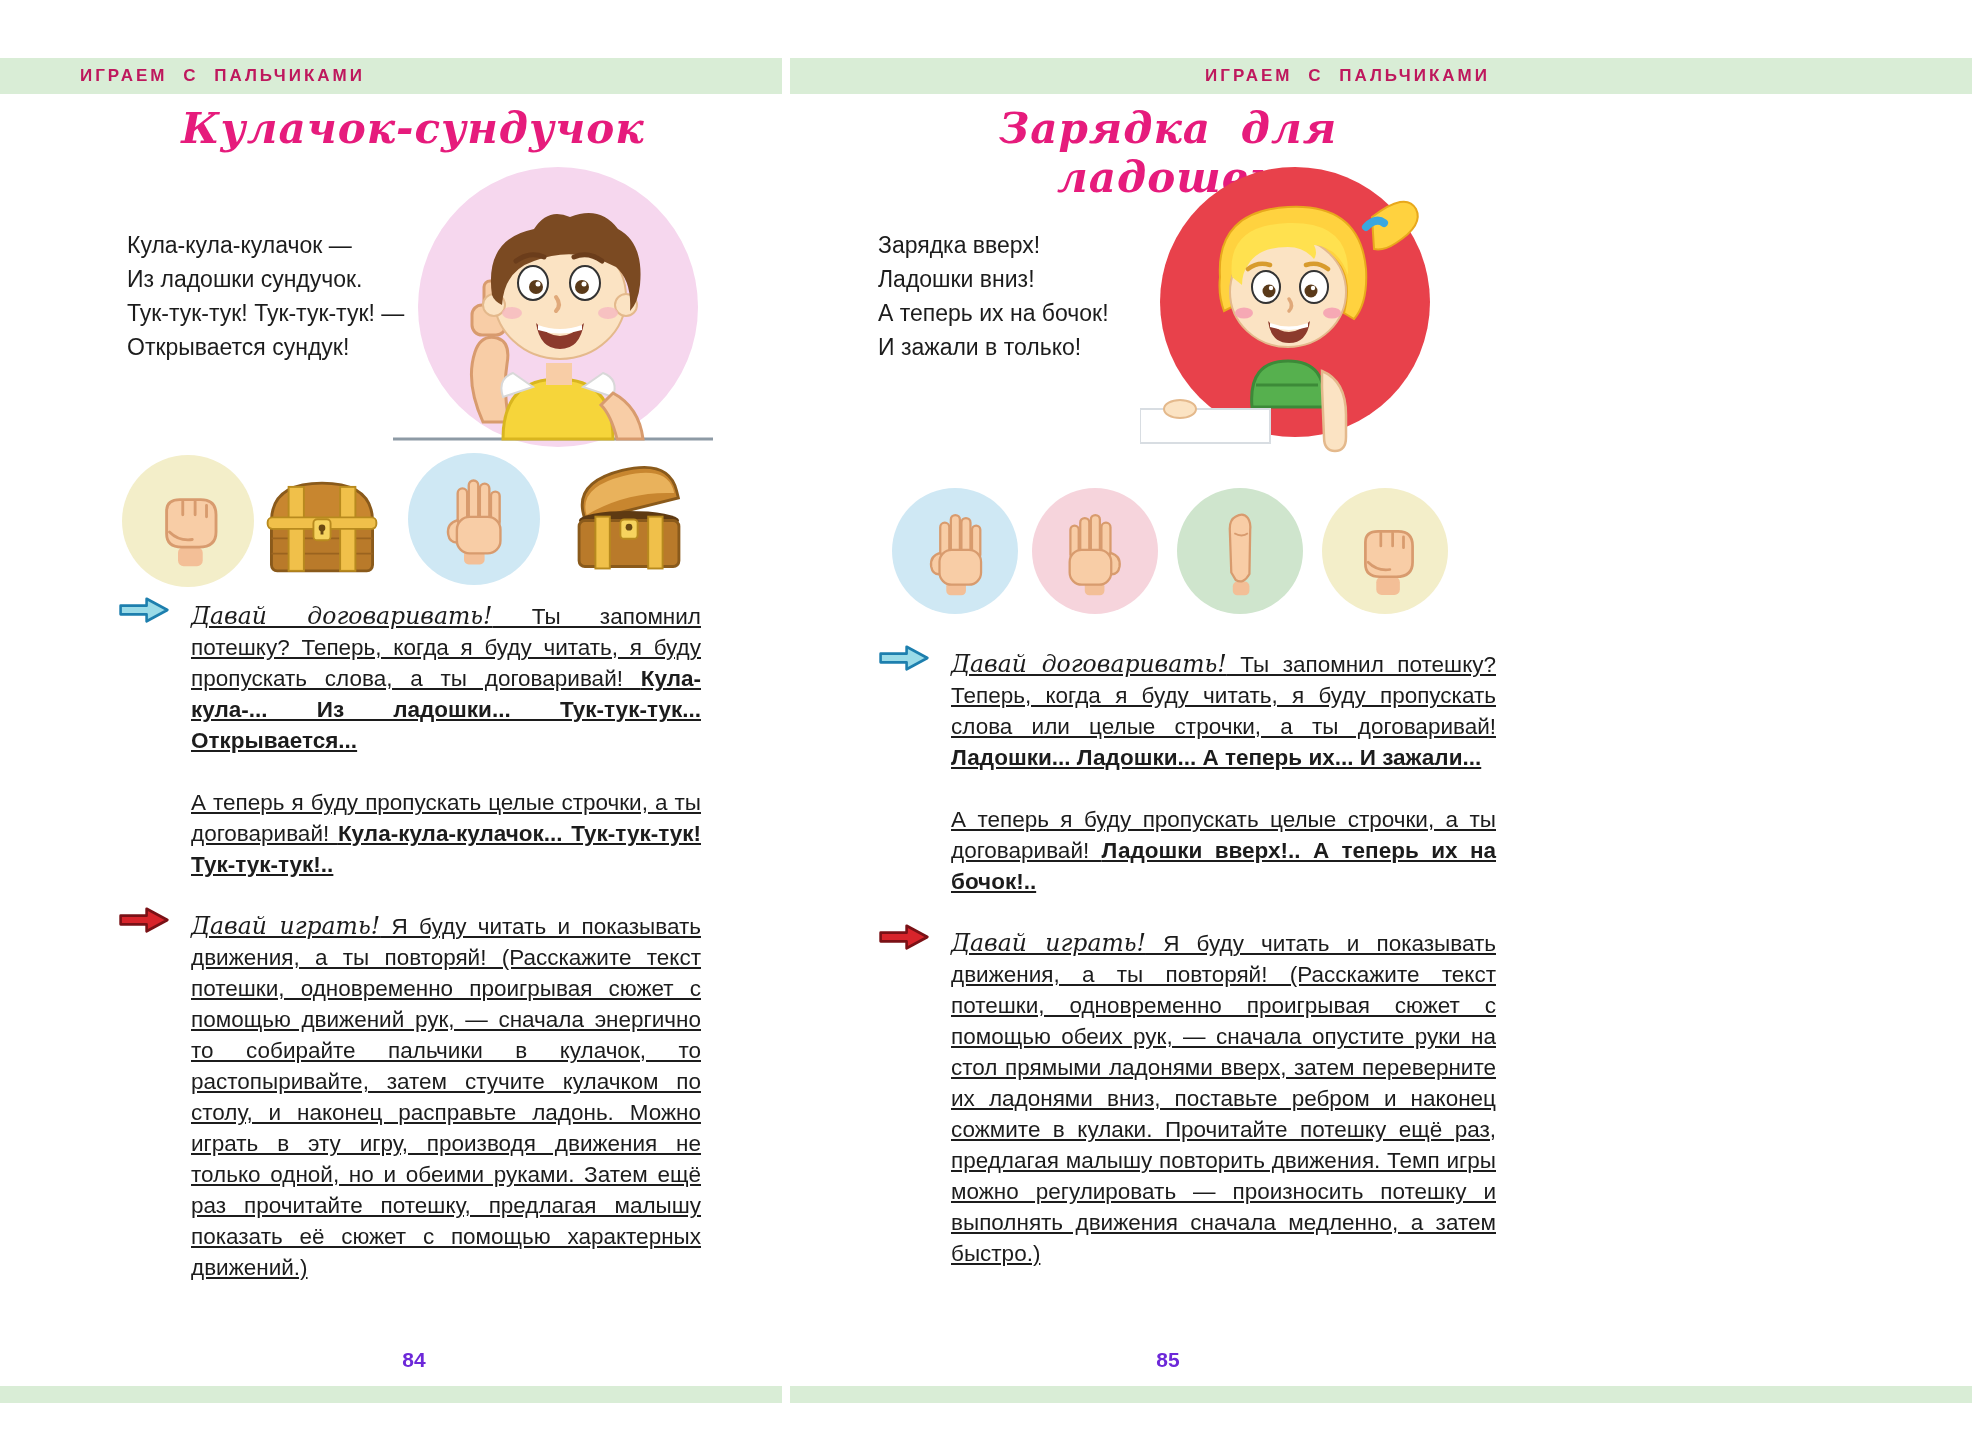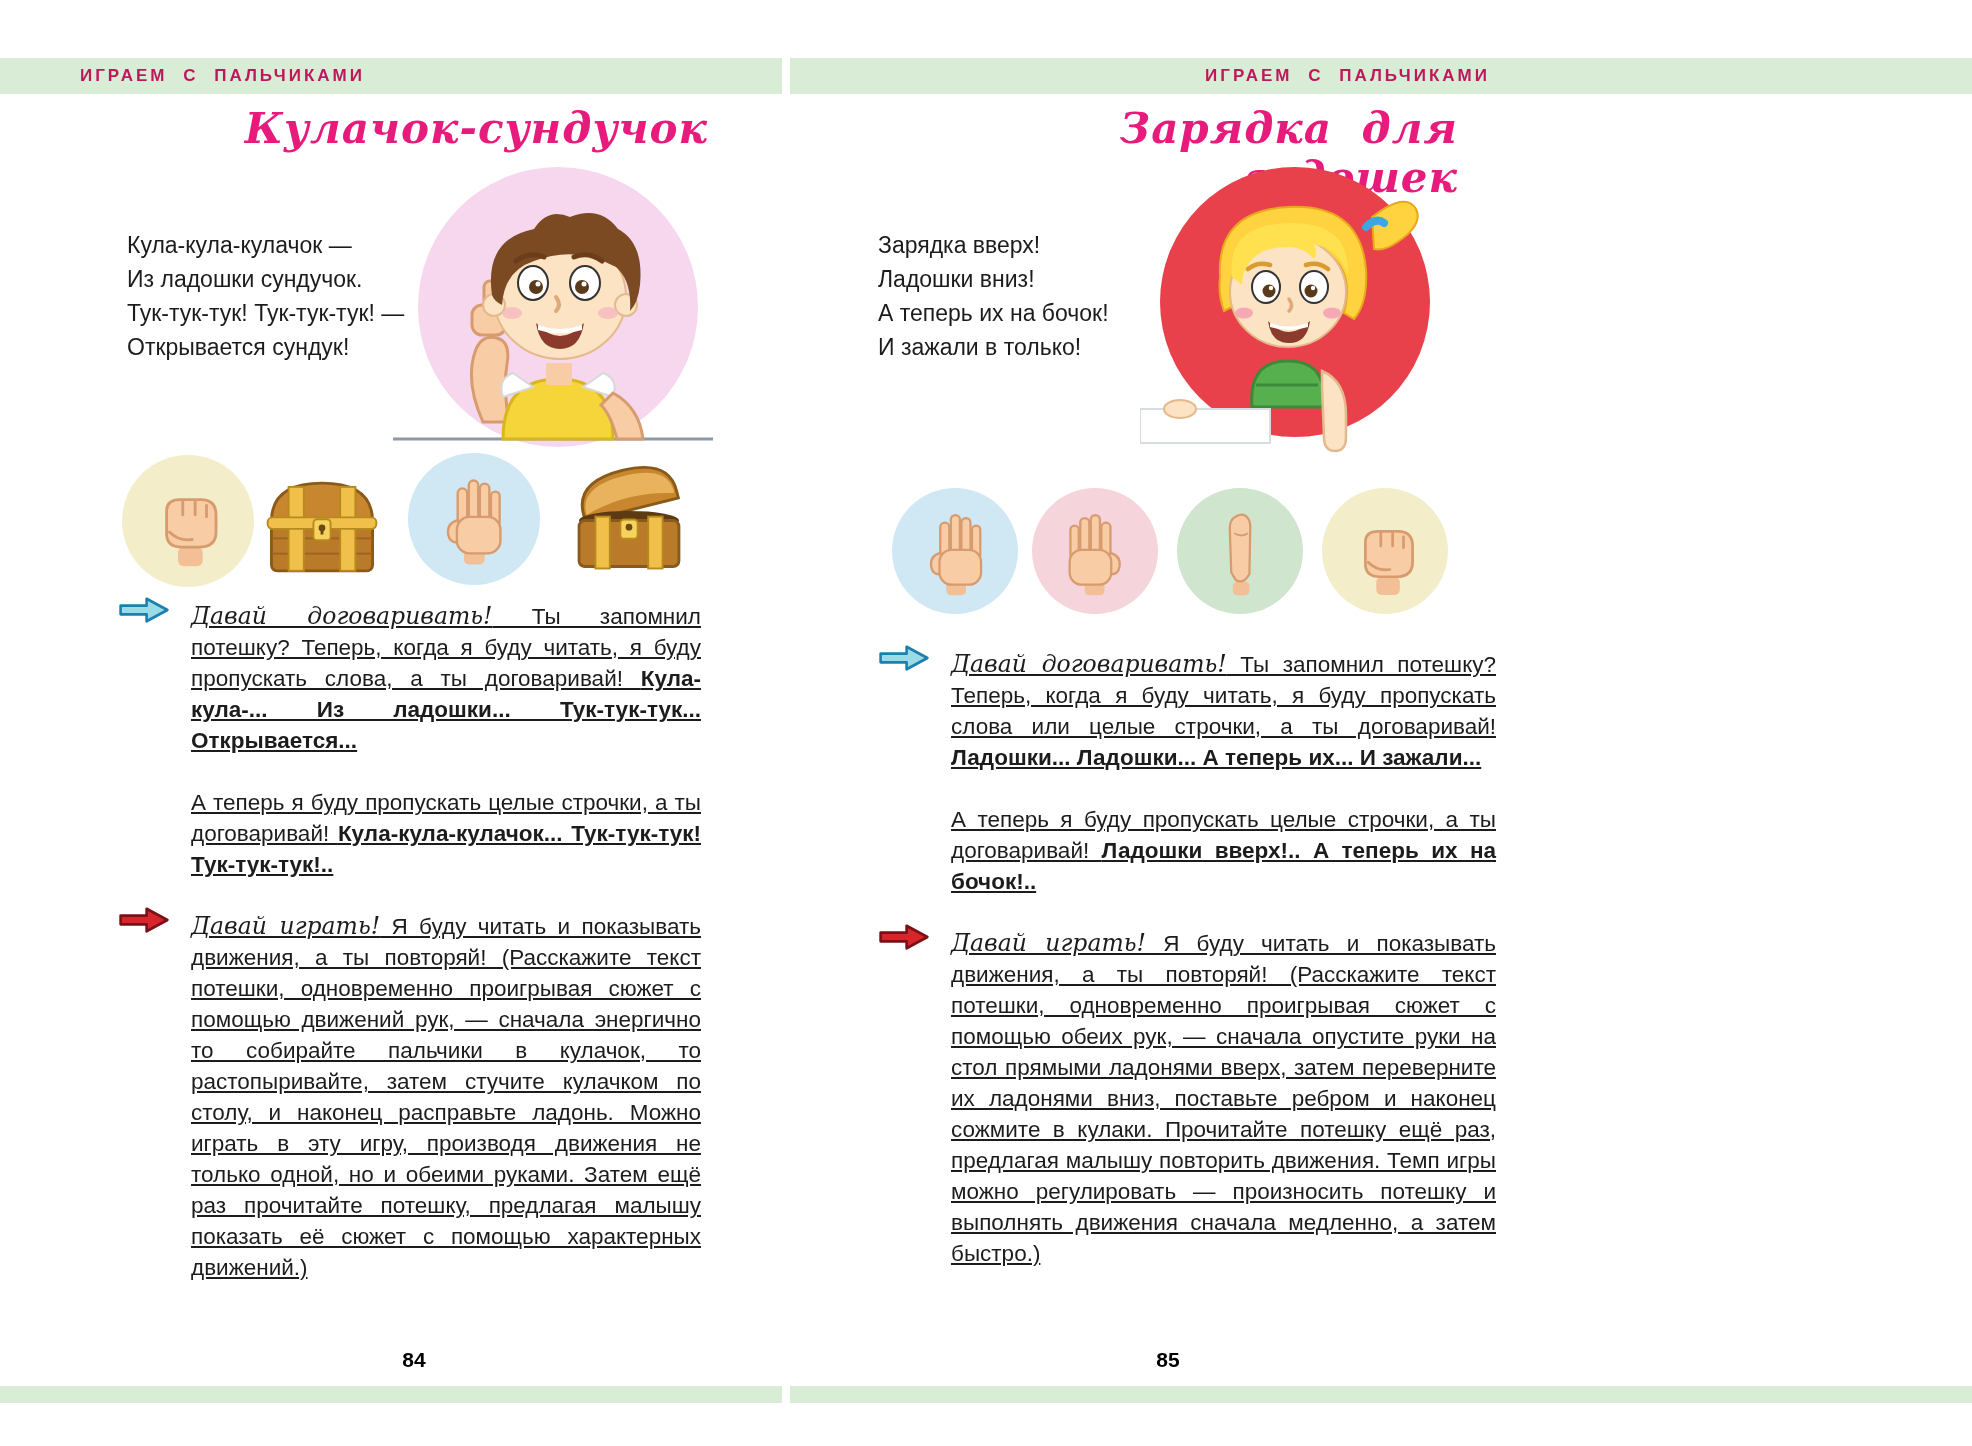--- a/index.html
+++ b/index.html
@@ -15,21 +15,21 @@
 
   .running-head {
     position:absolute; top:58px; height:36px; line-height:36px;
     font-size:17px; font-weight:bold; letter-spacing:3px; word-spacing:8px;
     color:#be185d;
   }
   .running-head.left  { left:80px; }
   .running-head.right { right:482px; text-align:right; }
 
   .page-title {
-    position:absolute; top:104px; margin:0; text-align:right;
+    position:absolute; top:104px; margin:0; text-align:center;
     font-family:"DejaVu Serif", serif; font-style:italic; font-weight:bold;
     font-size:42px; letter-spacing:1px; word-spacing:14px; color:#e61b7c;
   }
   .page-title.left  { left:118px;  width:590px; }
   .page-title.right { left:878px;  width:580px; }
 
   .poem { position:absolute; font-size:23px; line-height:34px; }
   .poem.left  { left:127px; top:228px; }
   .poem.right { left:878px; top:228px; }
 
@@ -74,21 +74,21 @@
   .para p {
     margin:9px; flex:1; font-size:22.5px; line-height:31px; text-align:justify;text-decoration:underline;
   }
   .seg-italic {
     font-family:"DejaVu Serif", serif; font-style:italic; font-size:23.5px;
   }
   .seg-bold { font-weight:bold; }
 
   .page-num {
     position:absolute; top:1348px; text-align:center;
-    font-size:21px; font-weight:bold; color:#000000;
+    font-size:21px; font-weight:bold; color:#6d28d9;
   }
   .page-num.left  { left:118px; width:592px; }
   .page-num.right { left:878px; width:580px; }
 </style>
 </head>
 <body>
 
 <svg width="0" height="0" style="position:absolute" aria-hidden="true">
   <defs>
     <symbol id="sym-fist" viewBox="0 0 100 100">

